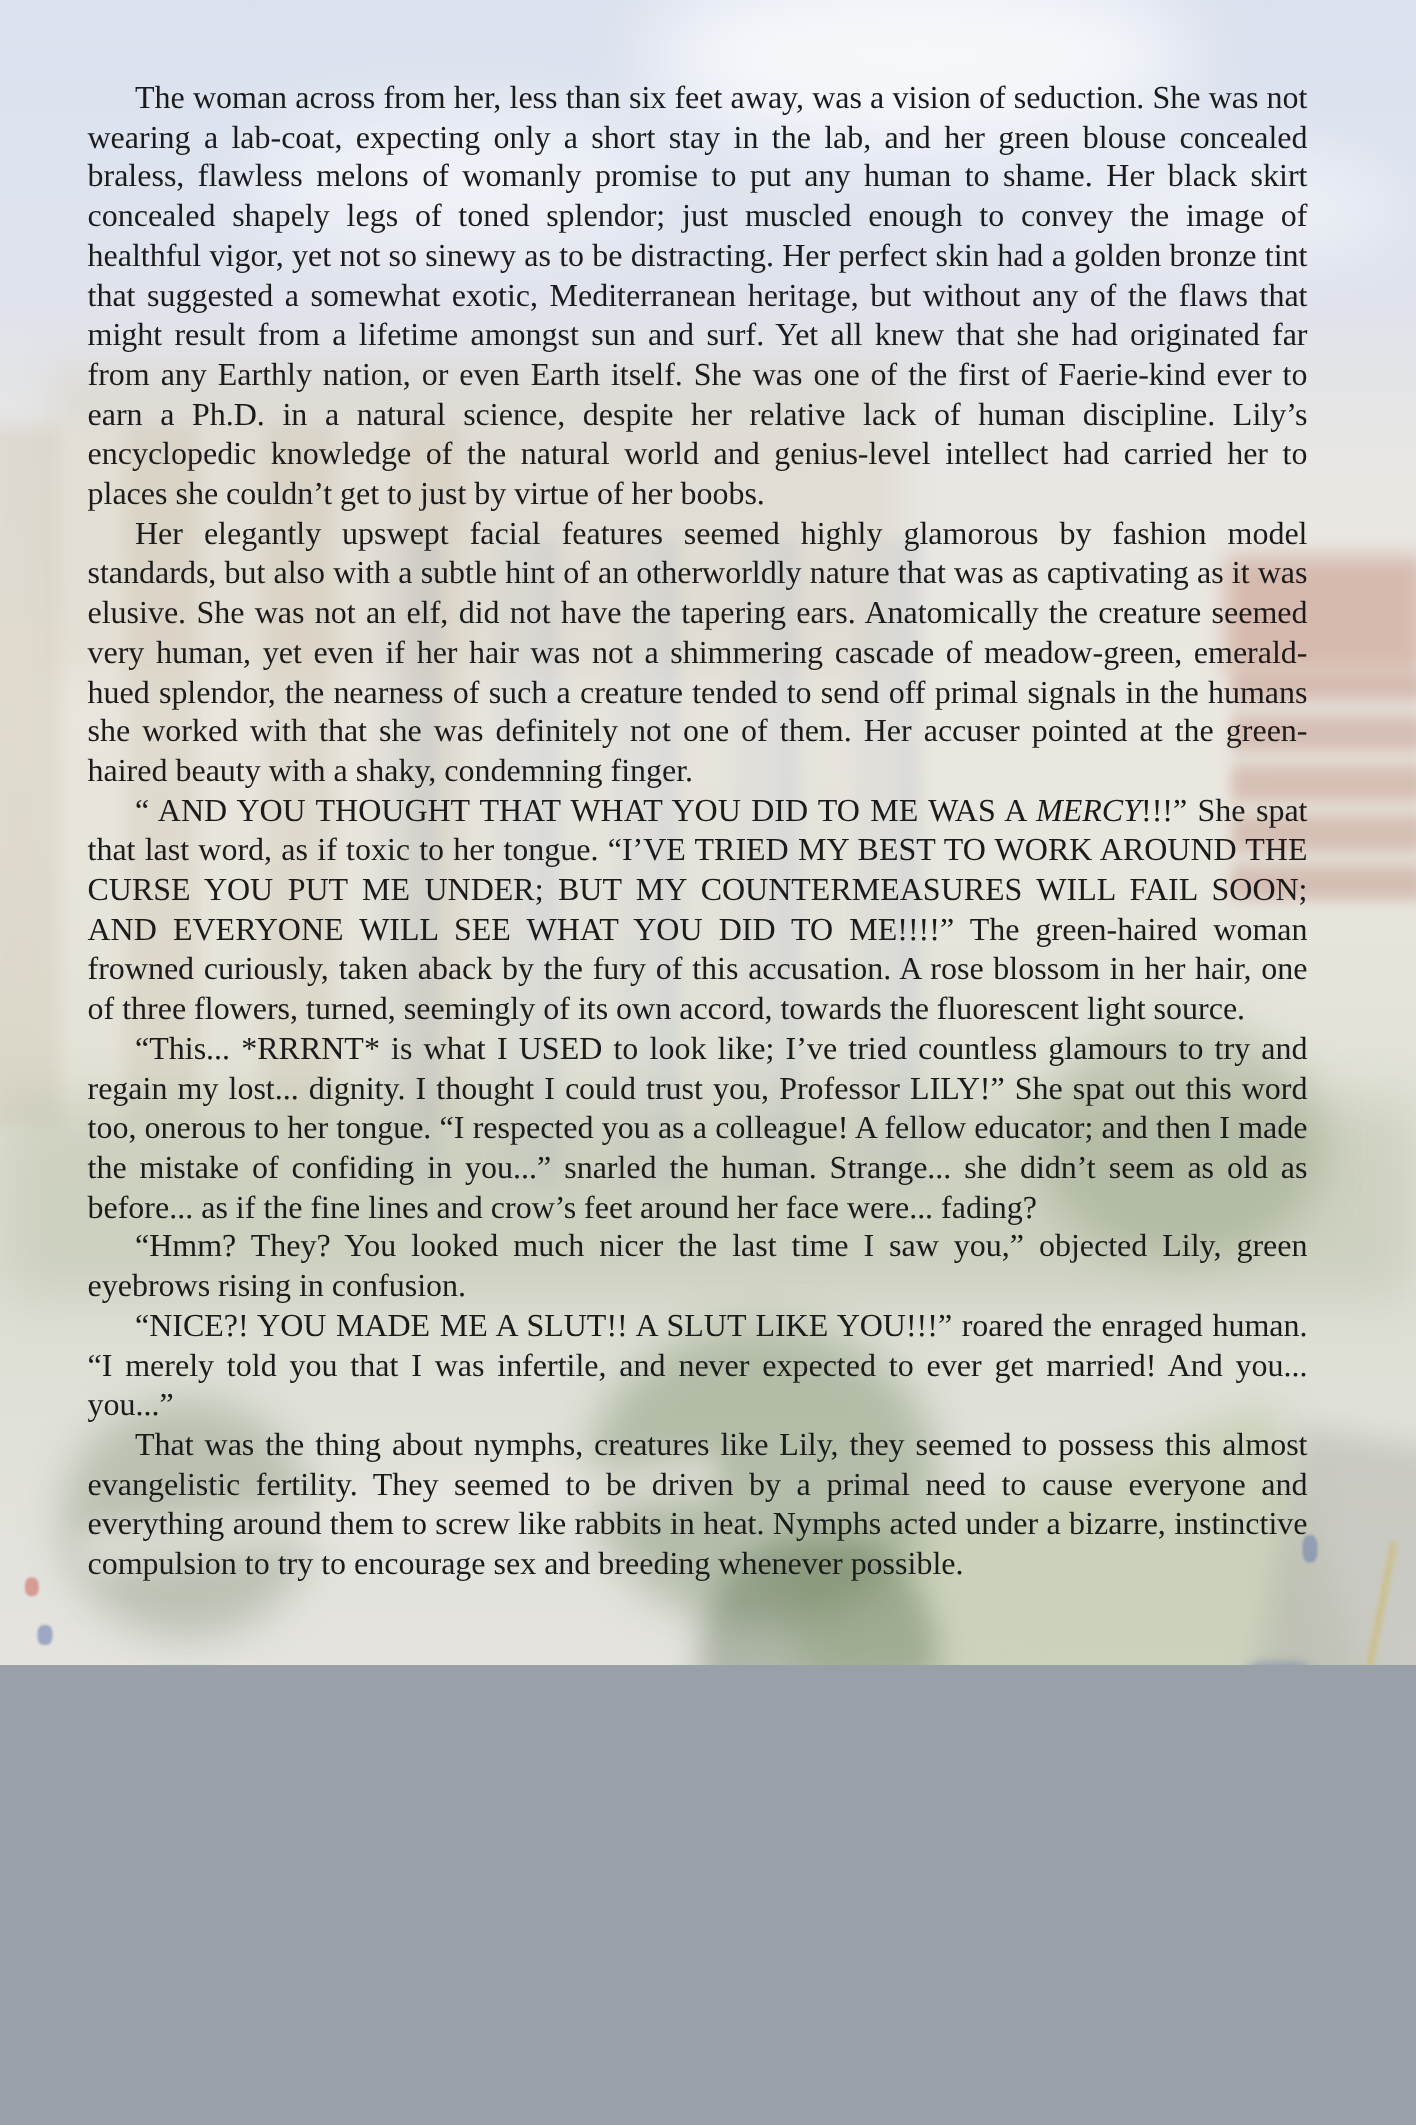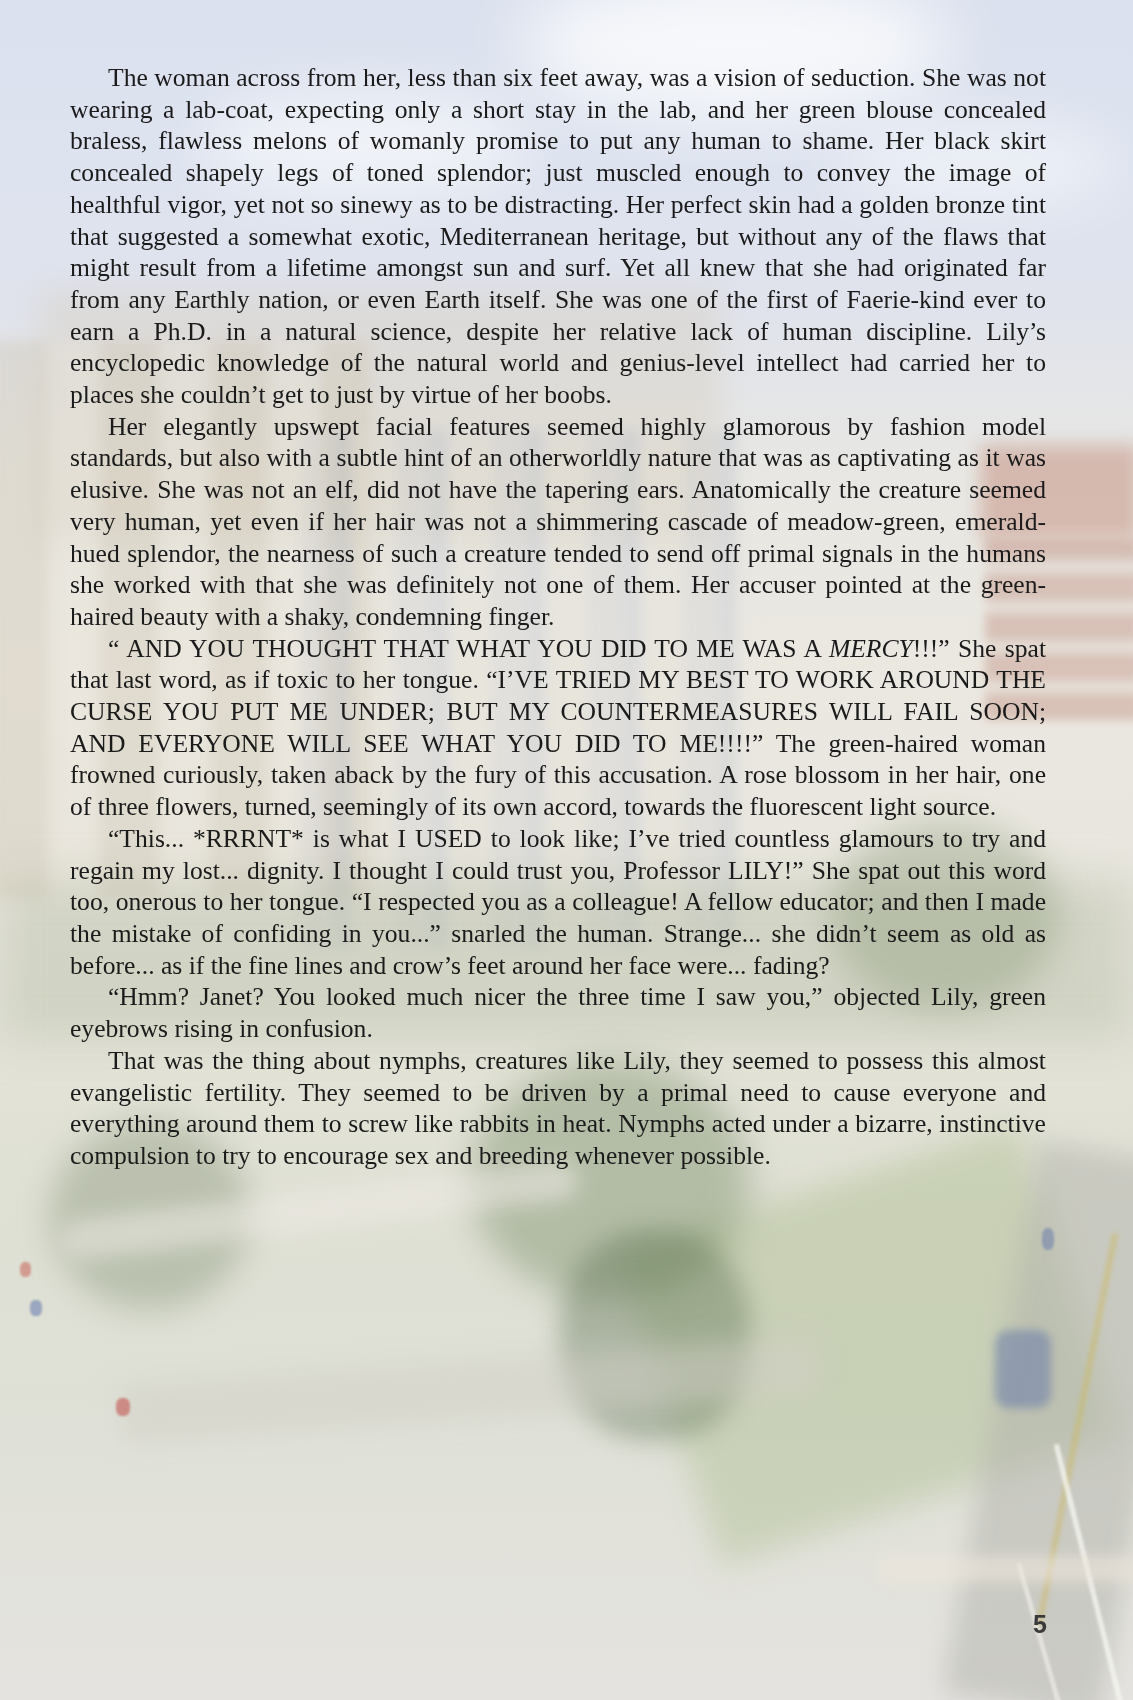--- a/index.html
+++ b/index.html
@@ -1,18 +1,18 @@
 <!DOCTYPE html>
 <html><head>
 <meta charset="utf-8">
 <style>
   html,body{margin:0;padding:0;background:#9aa0a8;}
   .page{
     position:relative;
-    width:1133px;height:1700px;
+    width:1133px;height:1332px;
     margin:0 auto;
     overflow:hidden;
     background:linear-gradient(180deg,
       #dbe1ee 0%, #dde3ef 10%, #e0e3ec 18%,
       #e8e7e3 28%, #ebe8e1 40%, #e8e6de 52%,
       #e3e3d8 62%, #dfe0d4 72%, #dee0d6 82%,
       #e2e2db 90%, #e4e3df 100%);
     font-family:"Liberation Serif", serif;
   }
   .bg{position:absolute;inset:0;z-index:0;}
@@ -125,19 +125,20 @@
     <div class="stripe1"></div>
     <div class="stripe2"></div>
     <div class="band-bottom"></div>
   </div>
 
   <div class="text-block">
     <p>The woman across from her, less than six feet away, was a vision of seduction. She was not wearing a lab-coat, expecting only a short stay in the lab, and her green blouse concealed braless, flawless melons of womanly promise to put any human to shame. Her black skirt concealed shapely legs of toned splendor; just muscled enough to convey the image of healthful vigor, yet not so sinewy as to be distracting. Her perfect skin had a golden bronze tint that suggested a somewhat exotic, Mediterranean heritage, but without any of the flaws that might result from a lifetime amongst sun and surf. Yet all knew that she had originated far from any Earthly nation, or even Earth itself. She was one of the first of Faerie-kind ever to earn a Ph.D. in a natural science, despite her relative lack of human discipline. Lily’s encyclopedic knowledge of the natural world and genius-level intellect had carried her to places she couldn’t get to just by virtue of her boobs.</p>
     <p>Her elegantly upswept facial features seemed highly glamorous by fashion model standards, but also with a subtle hint of an otherworldly nature that was as captivating as it was elusive. She was not an elf, did not have the tapering ears. Anatomically the creature seemed very human, yet even if her hair was not a shimmering cascade of meadow-green, emerald-hued splendor, the nearness of such a creature tended to send off primal signals in the humans she worked with that she was definitely not one of them. Her accuser pointed at the green-haired beauty with a shaky, condemning finger.</p>
     <p><span>“ AND YOU THOUGHT THAT WHAT YOU DID TO ME WAS A </span><i>MERCY</i><span>!!!” She spat that last word, as if toxic to her tongue. “I’VE TRIED MY BEST TO WORK AROUND THE CURSE YOU PUT ME UNDER; BUT MY COUNTERMEASURES WILL FAIL SOON; AND EVERYONE WILL SEE WHAT YOU DID TO ME!!!!” The green-haired woman frowned curiously, taken aback by the fury of this accusation. A rose blossom in her hair, one of three flowers, turned, seemingly of its own accord, towards the fluorescent light source.</span></p>
     <p>“This... *RRRNT* is what I USED to look like; I’ve tried countless glamours to try and regain my lost... dignity. I thought I could trust you, Professor LILY!” She spat out this word too, onerous to her tongue. “I respected you as a colleague! A fellow educator; and then I made the mistake of confiding in you...” snarled the human. Strange... she didn’t seem as old as before... as if the fine lines and crow’s feet around her face were... fading?</p>
-    <p>“Hmm? Janet? You looked much nicer the three time I saw you,” objected Lily, green eyebrows rising in confusion.</p>
+    <p>“Hmm? They? You looked much nicer the last time I saw you,” objected Lily, green eyebrows rising in confusion.</p>
+    <p>“NICE?! YOU MADE ME A SLUT!! A SLUT LIKE YOU!!!” roared the enraged human. “I merely told you that I was infertile, and never expected to ever get married! And you... you...”</p>
     <p>That was the thing about nymphs, creatures like Lily, they seemed to possess this almost evangelistic fertility. They seemed to be driven by a primal need to cause everyone and everything around them to screw like rabbits in heat. Nymphs acted under a bizarre, instinctive compulsion to try to encourage sex and breeding whenever possible.</p>
   </div>
 
   <div class="page-number">5</div>
 
 </div>
 
 </body></html>

